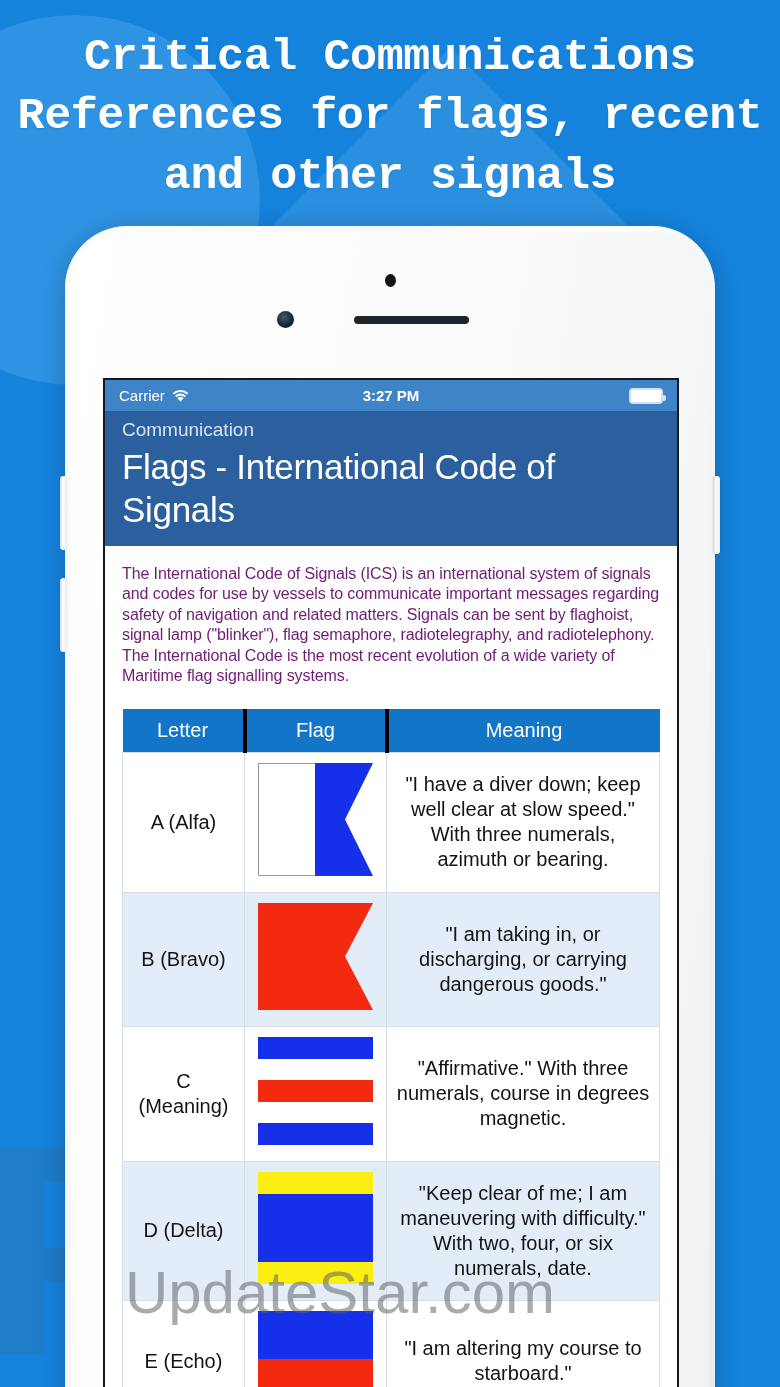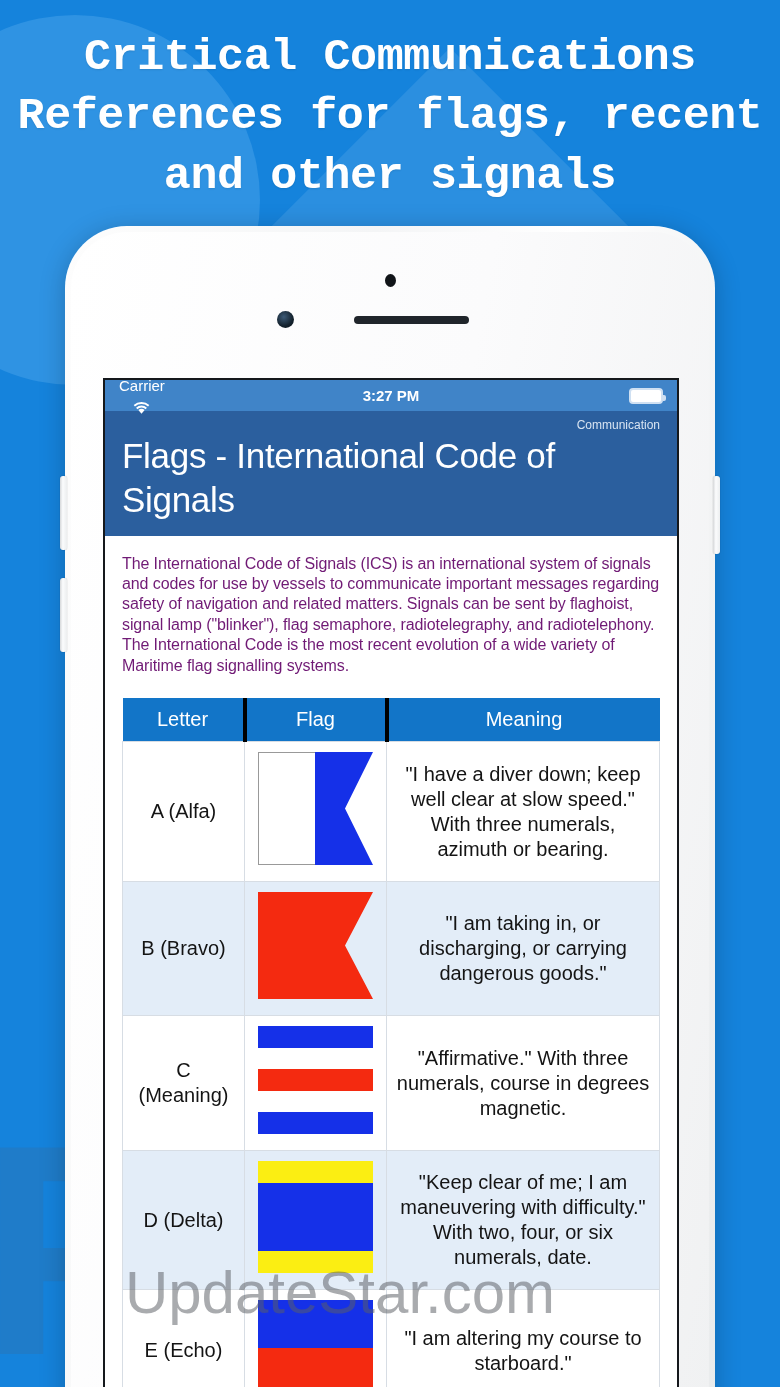--- a/index.html
+++ b/index.html
@@ -90,39 +90,39 @@
     border-bottom: none;
     overflow: hidden;
   }
 
   
   .statusbar {
     height: 31px; background: #4084c8; color: #ffffff;
     display: flex; align-items: center; padding: 0 14px;
     font-size: 15px; position: relative;
   }
-  .sb-left { display: flex; align-items: center; gap: 7px; flex-direction: column; }
+  .sb-left { display: flex; align-items: center; gap: 7px; }
   .sb-center {
     position: absolute; left: 0; right: 0; text-align: center;
     font-size: 15px; font-weight: bold; pointer-events: none;
   }
   .sb-right { margin-left: auto; display: flex; align-items: center; z-index:2; }
   .wifi-icon { display: inline-block; width: 17px; height: 13px; }
   .battery {
     width: 34px; height: 16px; border: 2px solid #cfe0f2; border-radius: 4px;
     background: #ffffff; position: relative;
   }
   .battery::after {
     content: ""; position: absolute; right: -5px; top: 5px;
     width: 3px; height: 6px; background: #cfe0f2; border-radius: 0 2px 2px 0;
   }
 
   
   .navbar { background: #2b5f9e; padding: 5px 17px 14px 17px; }
-  .nav-breadcrumb { color: #d8e4f2; font-size: 12px; line-height: 1.5; text-align: right; }
+  .nav-breadcrumb { color: #d8e4f2; font-size: 19px; line-height: 1.5; }
   .nav-title { color: #ffffff; font-size: 35px; line-height: 1.25; letter-spacing: -0.3px; }
 
   
   .content { padding: 18px 17px 0 17px; }
   .intro {
     font-size: 16px; line-height: 1.28; color: #701a75;
     letter-spacing: -0.1px;
   }
 
   

